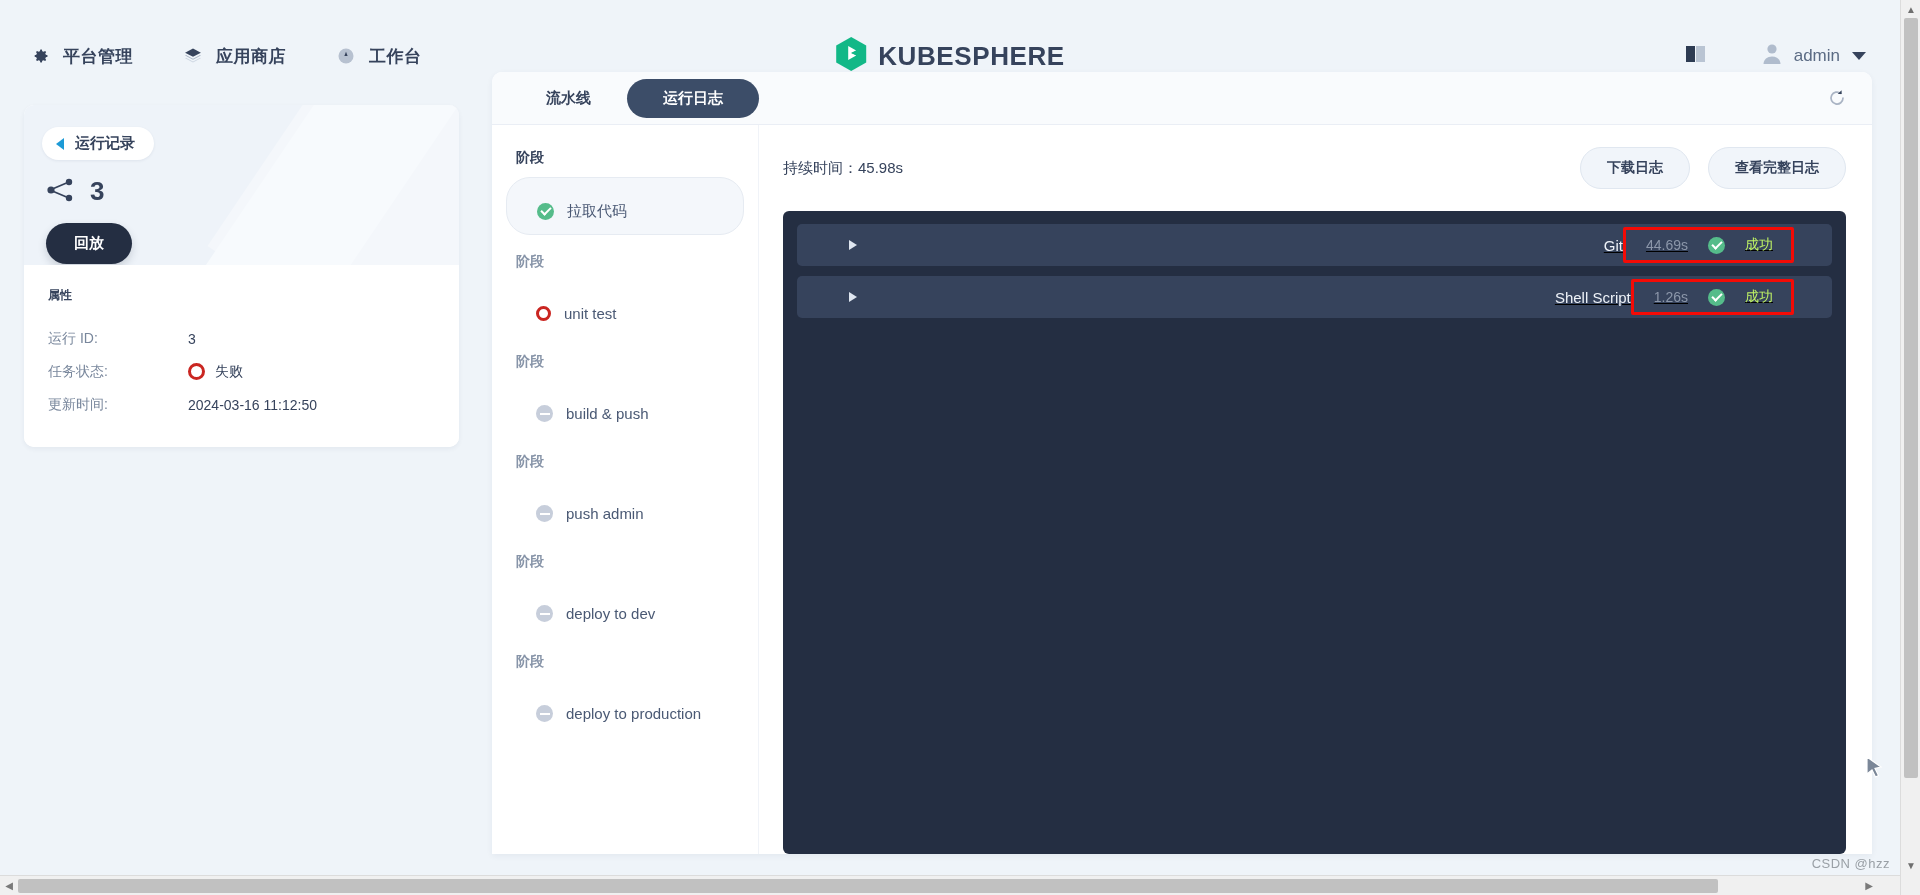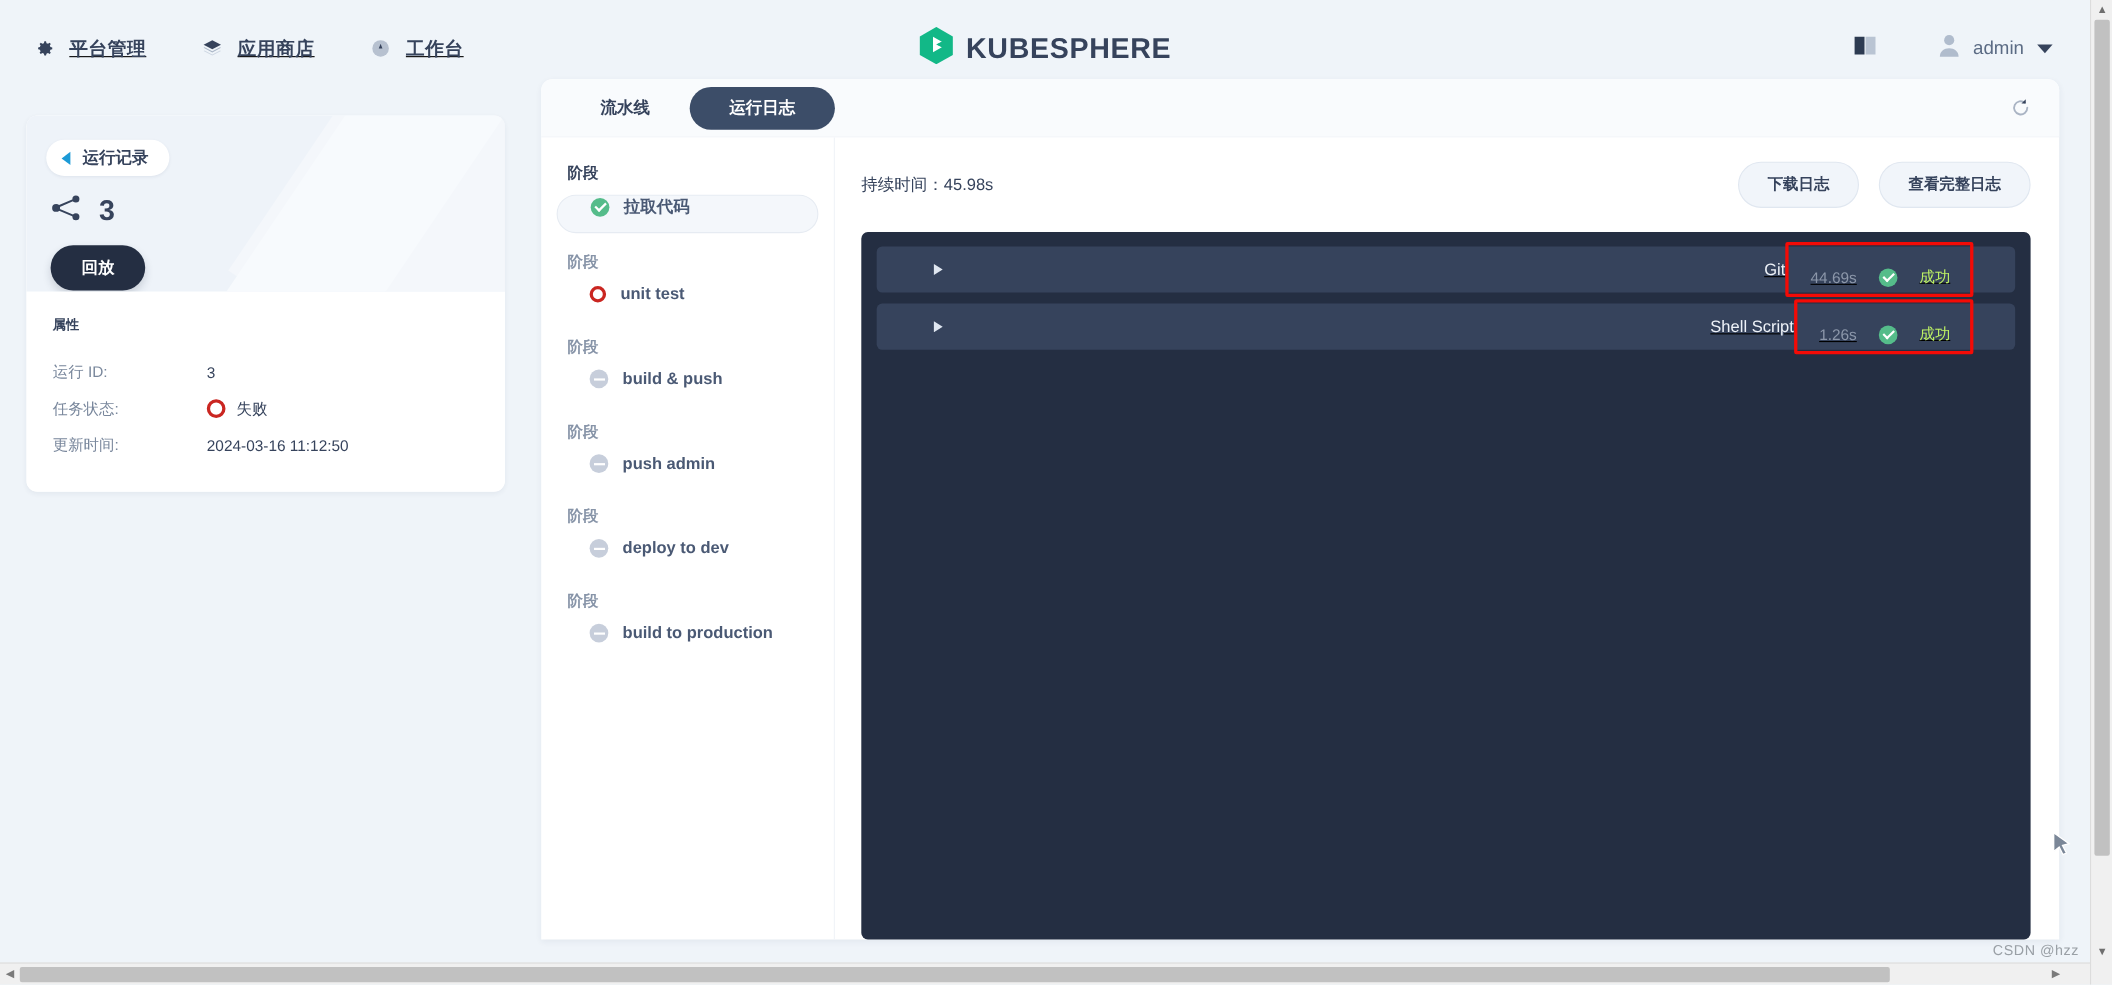--- a/index.html
+++ b/index.html
@@ -4,23 +4,23 @@
 <style>
   * { box-sizing: border-box; margin: 0; padding: 0; }
   html, body {
     width: 1920px; height: 895px;
     font-family: "Liberation Sans", "DejaVu Sans", sans-serif;
     background: #eff4f9;
     overflow: hidden;
   }
   
   .topbar {
-    position: absolute; top: 0; left: 0; width: 1900px; height: 88px;
+    position: absolute; top: 12px; left: 0; width: 1900px; height: 88px;
     background: #eff4f9;
-    display: flex; align-items: center; text-decoration: underline;
+    display: flex; align-items: center;
   }
   .nav-group { display: flex; align-items: center; margin-left: 30px; gap: 50px; }
   .nav-item { display: flex; align-items: center; gap: 13px; cursor: pointer; }
   .nav-item .label {
     font-size: 17px; color: #36435c; font-weight: 600; letter-spacing: .5px;
   }
   .nav-icon { width: 20px; height: 20px; display: block; }
 
   .brand {
     position: absolute; left: 50%; top: 50%;
@@ -138,22 +138,22 @@
     width: 267px; padding: 24px 0 0 14px;
     border-right: 1px solid #f0f3f8;
   }
   .stage-group { margin-bottom: 18px; }
   .stage-label {
     font-size: 14px; color: #8794a8; font-weight: 600; margin: 0 0 10px 10px;
   }
   .stage-label.first { color: #36435c; font-weight: 700; }
   .stage-item {
     display: flex; align-items: center; gap: 13px;
-    padding: 1px 0 13px 30px; border-radius: 24px;
-    font-size: 15px; color: #4a5974; cursor: pointer; font-weight: bold;
+    padding: 24px 0 13px 30px; border-radius: 24px;
+    font-size: 15px; color: #4a5974; cursor: pointer;
   }
   .stage-item.selected {
     background: #f4f7fb; border: 1px solid #e6ebf2;
     margin-right: 14px;
   }
   .dot { width: 17px; height: 17px; border-radius: 50%; flex: none; }
   .dot.success { background: #55bc8a; position: relative; }
   .dot.success:after {
     content: ""; position: absolute; left: 4px; top: 4px;
     width: 8px; height: 4px; border-left: 2px solid #fff;
@@ -189,21 +189,21 @@
     text-decoration: underline;
   }
   .log-row .tri {
     position: absolute; left: 52px; width: 0; height: 0;
     border-top: 5px solid transparent; border-bottom: 5px solid transparent;
     border-left: 8px solid #dfe6f0;
   }
   .log-name { font-size: 15px; color: #eef2f8; margin-left: 36px; }
   .log-meta {
     display: flex; align-items: center; gap: 20px;
-    padding: 20px 18px 6px 20px;
+    padding: 6px 18px 6px 20px;
     border: 3px solid #f40b06; border-radius: 2px;
     margin-right: 30px;
   }
   .log-time { font-size: 14px; color: #8c97aa; }
   .log-status { font-size: 14px; color: #bef264; }
 
   
   .hscroll {
     position: absolute; left: 0; bottom: 0; width: 1900px; height: 20px;
     background: #f0f0f0; border-top: 1px solid #dcdcdc;
@@ -400,21 +400,21 @@
         <div class="stage-item">
           <span class="dot pending"></span>
           <span>deploy to dev</span>
         </div>
       </div>
 
       <div class="stage-group">
         <div class="stage-label">阶段</div>
         <div class="stage-item">
           <span class="dot pending"></span>
-          <span>build to production</span>
+          <span>deploy to production</span>
         </div>
       </div>
     </div>
 
     <div class="log-col">
       <div class="log-head">
         <span class="duration">持续时间：45.98s</span>
         <div class="log-actions">
           <button class="ghost-btn">下载日志</button>
           <button class="ghost-btn">查看完整日志</button>

